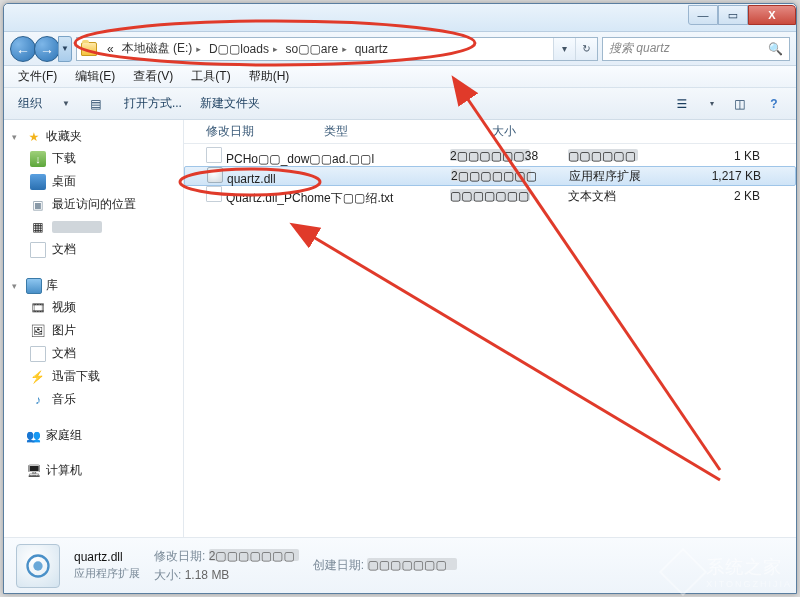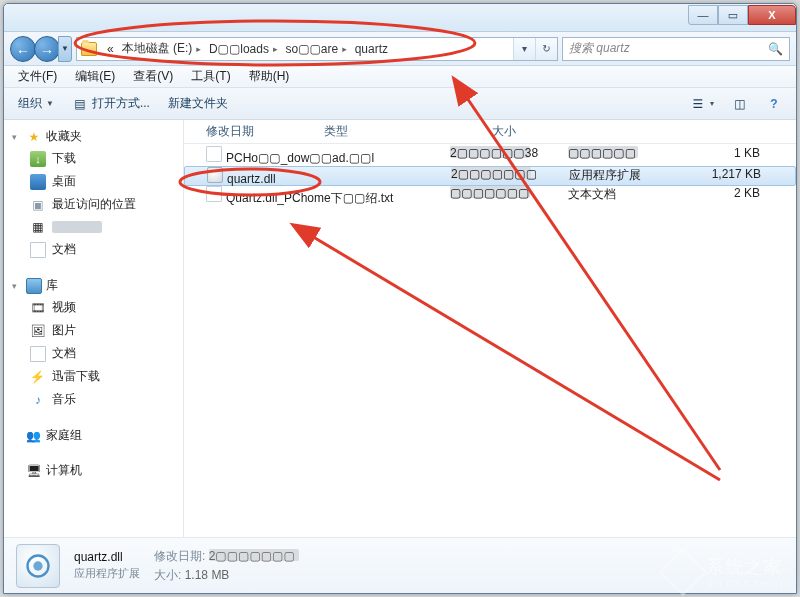--- a/index.html
+++ b/index.html
@@ -13,26 +13,26 @@
 .navbtns { display:flex; }
 .navcircle { width:26px; height:26px; border-radius:50%; background: radial-gradient(circle at 30% 30%, #7db6e8, #2d74b6); border:1px solid #2a5f8e; display:flex; align-items:center; justify-content:center; color:#fff; font-size:14px; }
 .navcircle + .navcircle { margin-left:-2px; }
 .histdd { width:14px; height:26px; margin-left:-2px; background:linear-gradient(#cfe4f5,#a9cceb); border:1px solid #7aa3c6; border-radius:0 3px 3px 0; display:flex; align-items:center; justify-content:center; font-size:8px; color:#2b4560;}
 .addressbar { flex:1; height:24px; background:#fff; border:1px solid #9fb8cd; display:flex; align-items:center; font-size:12px; color:#333; overflow:hidden;}
 .crumb { padding:0 4px; display:flex; align-items:center; gap:4px; height:100%;}
 .crumb .sep { color:#666; font-size:9px; }
 .fldricon { width:16px; height:14px; background:linear-gradient(#ffe9a8,#f5c23c); border:1px solid #c99a1f; border-radius:2px 2px 1px 1px; position:relative; margin-right:2px;}
 .fldricon::before{content:"";position:absolute;left:0;top:-3px;width:7px;height:3px;background:#f5d87a;border-radius:2px 2px 0 0;}
 .addrbtn { width:22px; height:22px; border-left:1px solid #cfdbe6; background:linear-gradient(#f7fbff,#e4eef8); display:flex; align-items:center; justify-content:center; font-size:10px; color:#456;}
-.searchbox { width:228px; height:24px; border:1px solid #9fb8cd; background:#fff; display:flex; align-items:center; padding:0 6px; font-size:12px; color:#888; font-style:italic;}
+.searchbox { width:188px; height:24px; border:1px solid #9fb8cd; background:#fff; display:flex; align-items:center; padding:0 6px; font-size:12px; color:#888; font-style:italic;}
 .searchbox .sico { margin-left:auto; color:#5a7ea0; font-style:normal;}
 .menubar { height:22px; background:linear-gradient(#f9fcff,#eef4fa); border-bottom:1px solid #d7e2ec; display:flex; align-items:center; font-size:12px; color:#222; padding-left:6px; gap:2px;}
 .menuitem { padding:12px 8px; }
 .toolbar { height:32px; background:linear-gradient(#f4f8fc,#e6eef6); border-bottom:1px solid #d0dce7; display:flex; align-items:center; font-size:12px; color:#1a3d5e; padding:0 8px; gap:6px;}
-.tbtn { display:flex; align-items:center; gap:4px; padding:3px 6px;text-align:right; }
+.tbtn { display:flex; align-items:center; gap:20px; padding:3px 6px;text-align:right; }
 .tbtn .dd { font-size:8px; color:#456; }
 .spacer { flex:1; }
 .content { flex:1; display:flex; min-height:0;}
 .sidebar { width:180px; border-right:1px solid #e3e9ef; padding:6px 0 6px 4px; font-size:12px; color:#222; overflow:hidden; background:#fff;}
 .navgroup { margin-bottom:14px; }
 .navhead { display:flex; align-items:center; gap:4px; padding:2px 4px; font-size:12px;}
 .tri { font-size:9px; color:#888; width:10px; display:inline-block;}
 .navitem { display:flex; align-items:center; gap:6px; padding:3px 4px 3px 22px; }
 .ico { width:16px; height:16px; display:inline-flex; align-items:center; justify-content:center; font-size:12px;}
 .star{color:#f3b31a;}
@@ -40,21 +40,21 @@
 .desktop{background:linear-gradient(#5aa0e0,#2a6fb0);border-radius:2px;}
 .recent{color:#8a9aa8;}
 .docico{background:#fff;border:1px solid #bcc8d2;border-radius:1px;}
 .libico{background:linear-gradient(#8ec6f0,#4a90c8);border-radius:2px;border:1px solid #3a7aa8;}
 .blur { background:#d0d6db; color:transparent; border-radius:2px; width:50px; height:12px; display:inline-block;}
 .filespane { flex:1; display:flex; flex-direction:column; font-size:12px; color:#222; background:#fff;}
 .colhead { height:24px; border-bottom:1px solid #e6ebf0; display:flex; align-items:center; padding-left:16px; color:#3a5a78;}
 .colhead .col { padding:0 6px; }
 .c-name{width:244px;} .c-date{width:118px;} .c-type{width:114px;} .c-size{width:90px; text-align:right;}
 .filelist { padding-top:2px; }
-.frow { display:flex; align-items:flex-start; height:20px; padding-left:16px;}
+.frow { display:flex; align-items:center; height:20px; padding-left:16px;}
 .frow .col { padding:0 6px; white-space:nowrap; overflow:hidden; text-overflow:ellipsis;}
 .frow.sel { background:linear-gradient(#e6f1fb,#cfe4f7); border:1px solid #9fc5e8; border-radius:2px;}
 .fico { width:16px; height:16px; margin-right:4px; display:inline-block; }
 .dllico { background:radial-gradient(circle at 40% 35%, #fff, #cfd8de); border:1px solid #9fb0bd; border-radius:2px;}
 .txtico { background:#fff; border:1px solid #c5cfd8; border-radius:1px;}
 .blurcell { background:#d9dde1; height:12px; border-radius:2px; display:inline-block; }
 .details { height:56px; border-top:1px solid #e3e9ef; background:linear-gradient(#f8fbfe,#eef4fa); display:flex; align-items:center; padding:6px 12px; gap:14px; font-size:12px; color:#444;}
 .bigico { width:44px; height:44px; background:radial-gradient(circle at 40% 35%, #fff, #d3e3ef); border:1px solid #b2c6d6; border-radius:4px; display:flex; align-items:center; justify-content:center;}
 .bigico svg { width:28px; height:28px; }
 .dmeta { display:flex; flex-direction:column; gap:2px;}
@@ -253,20 +253,23 @@
         </svg>
     </div>
     <div class="dmeta">
       <div class="fn">quartz.dll</div>
       <div class="ft">应用程序扩展</div>
     </div>
     <div class="dprops">
       <div><span class="lbl">修改日期:</span> <span class="blurcell" style="width:90px">2▢▢▢▢▢▢▢</span></div>
       <div><span class="lbl">大小:</span> <span>1.18 MB</span></div>
     </div>
+    <div class="dprops">
+      <div><span class="lbl">创建日期:</span> <span class="blurcell" style="width:90px">▢▢▢▢▢▢▢</span></div>
+    </div>
   </div>
 </div>
 
 <svg class="overlay" width="800" height="597">
   <ellipse cx="275" cy="43" rx="200" ry="22" fill="none" stroke="#e03a2a" stroke-width="3"></ellipse>
   <ellipse cx="250" cy="182" rx="70" ry="13" fill="none" stroke="#e03a2a" stroke-width="3"></ellipse>
   <defs>
     <marker id="ah" markerWidth="12" markerHeight="12" refX="2" refY="4" orient="auto">
       <path d="M0,0 L0,8 L10,4 z" fill="#e03a2a"></path>
     </marker>

